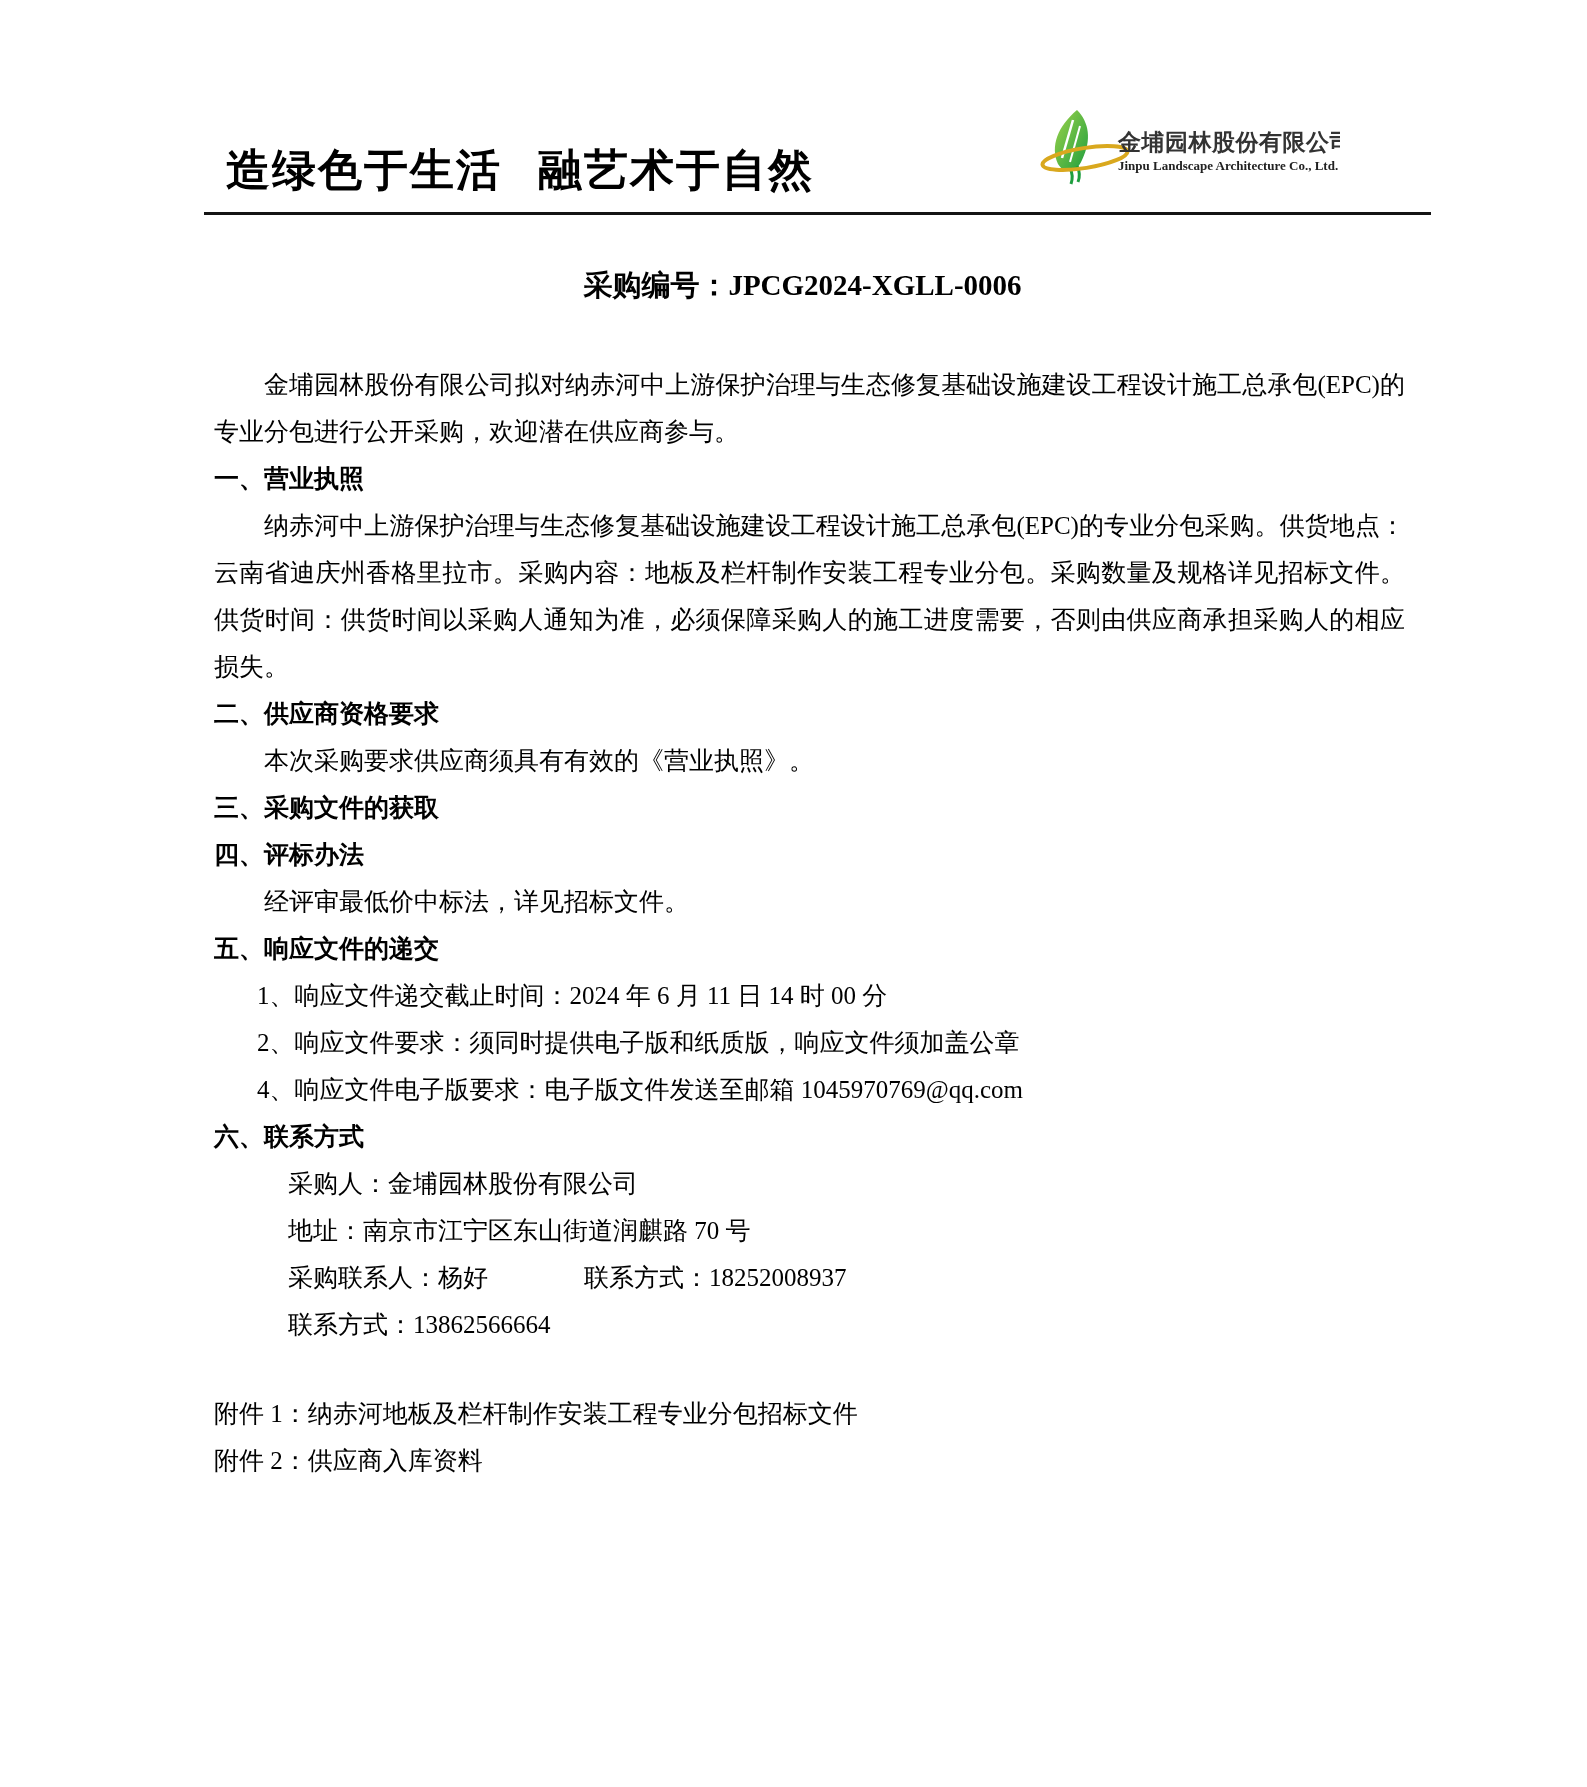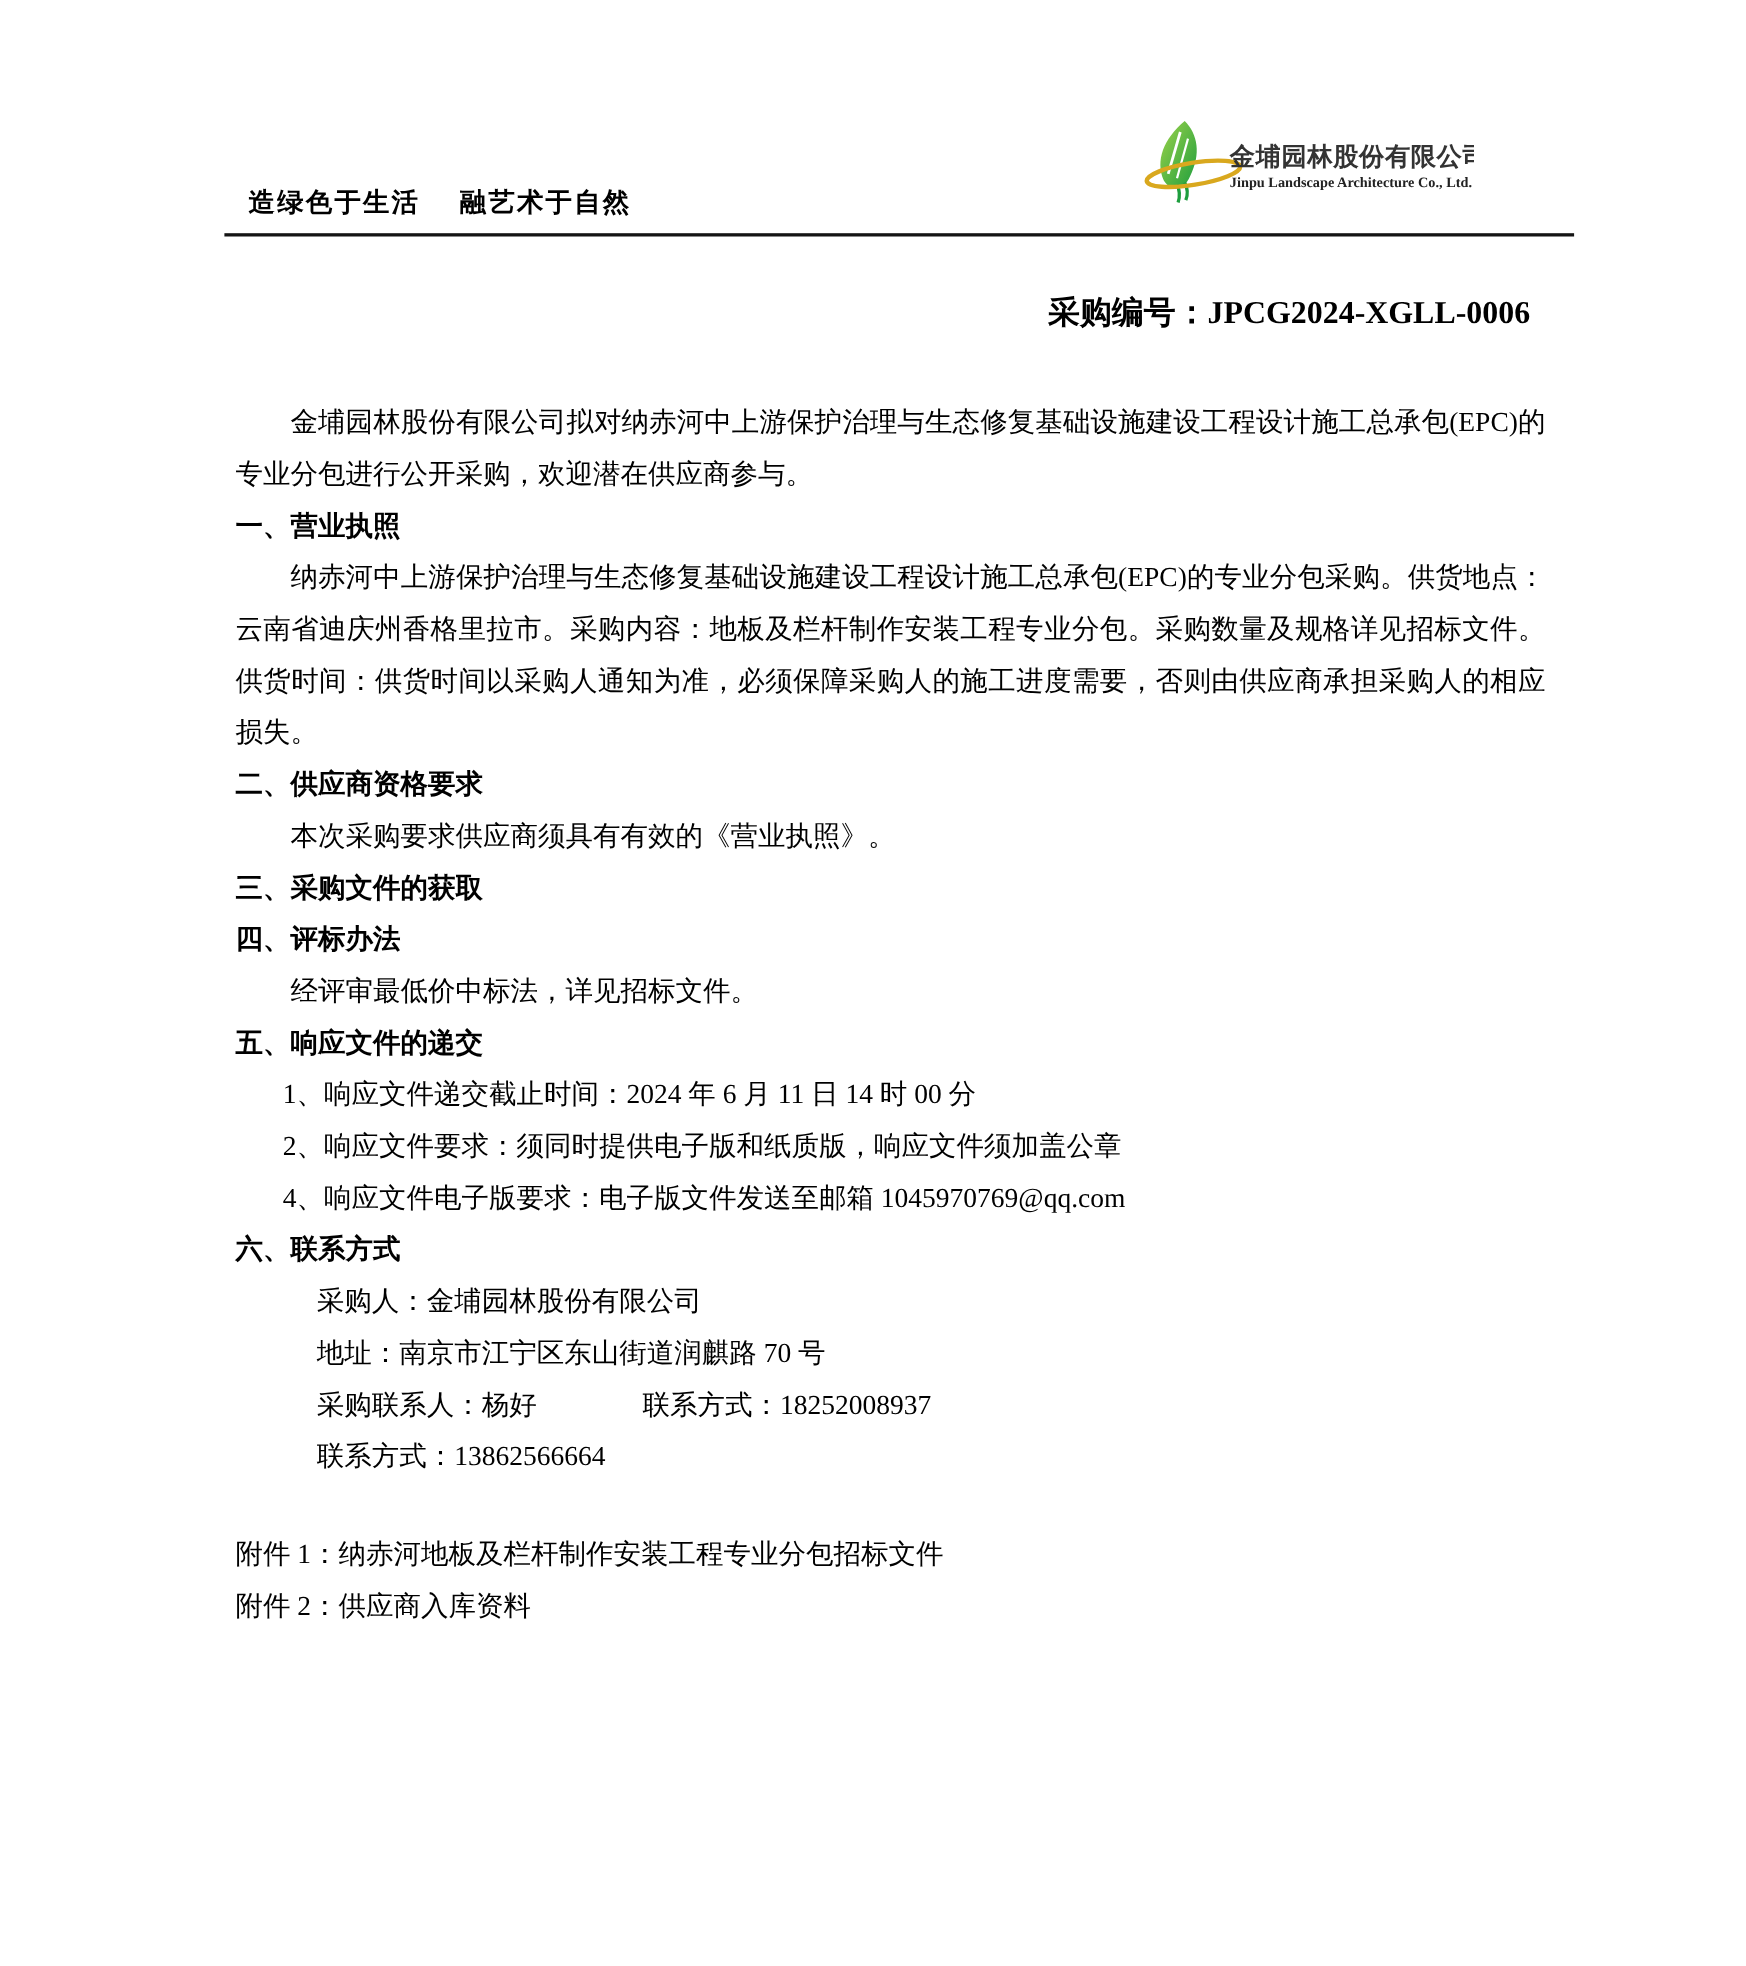--- a/index.html
+++ b/index.html
@@ -11,30 +11,30 @@
   .page { padding:0 182px 0 214px; }
 
   
   .header {
     position:relative; height:212px;
     margin:0 -26px 0 -10px;
     border-bottom:3px solid #141414;
   }
   .slogan {
     position:absolute; left:22px; bottom:12px;
-    font-weight:bold; font-size:24px; letter-spacing:2px;
+    font-weight:bold; font-size:44px; letter-spacing:2px;
     white-space:nowrap;
   }
   .slogan .phrase2 { margin-left:36px; }
   .logo { position:absolute; top:106px; right:91px; width:300px; height:80px; }
 
   
   .doc-number {
     margin-top:50px; padding-right:14px;
-    text-align:right; font-size:29px; font-weight:bold;
+    text-align:center; font-size:29px; font-weight:bold;
     line-height:40px;
   }
 
   
   .content { font-size:25px; line-height:47px; text-align:justify; }
   .intro { margin-top:56px; text-indent:2em; }
   .sec-heading { font-weight:bold; }
   .sec-body { text-indent:2em; }
   .item-line { padding-left:43px; }
   .contact-line { padding-left:74px; }

